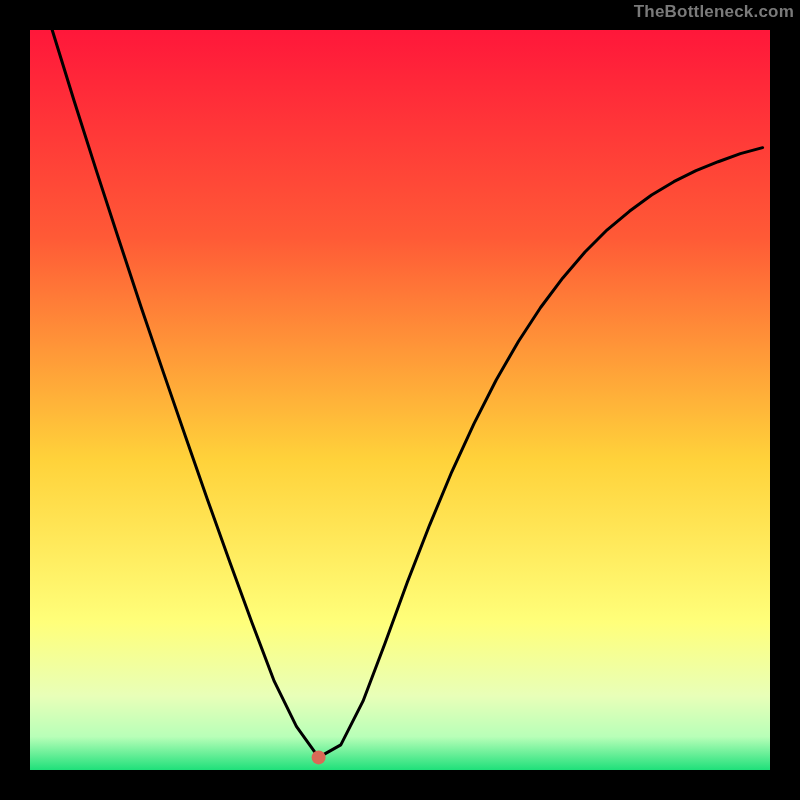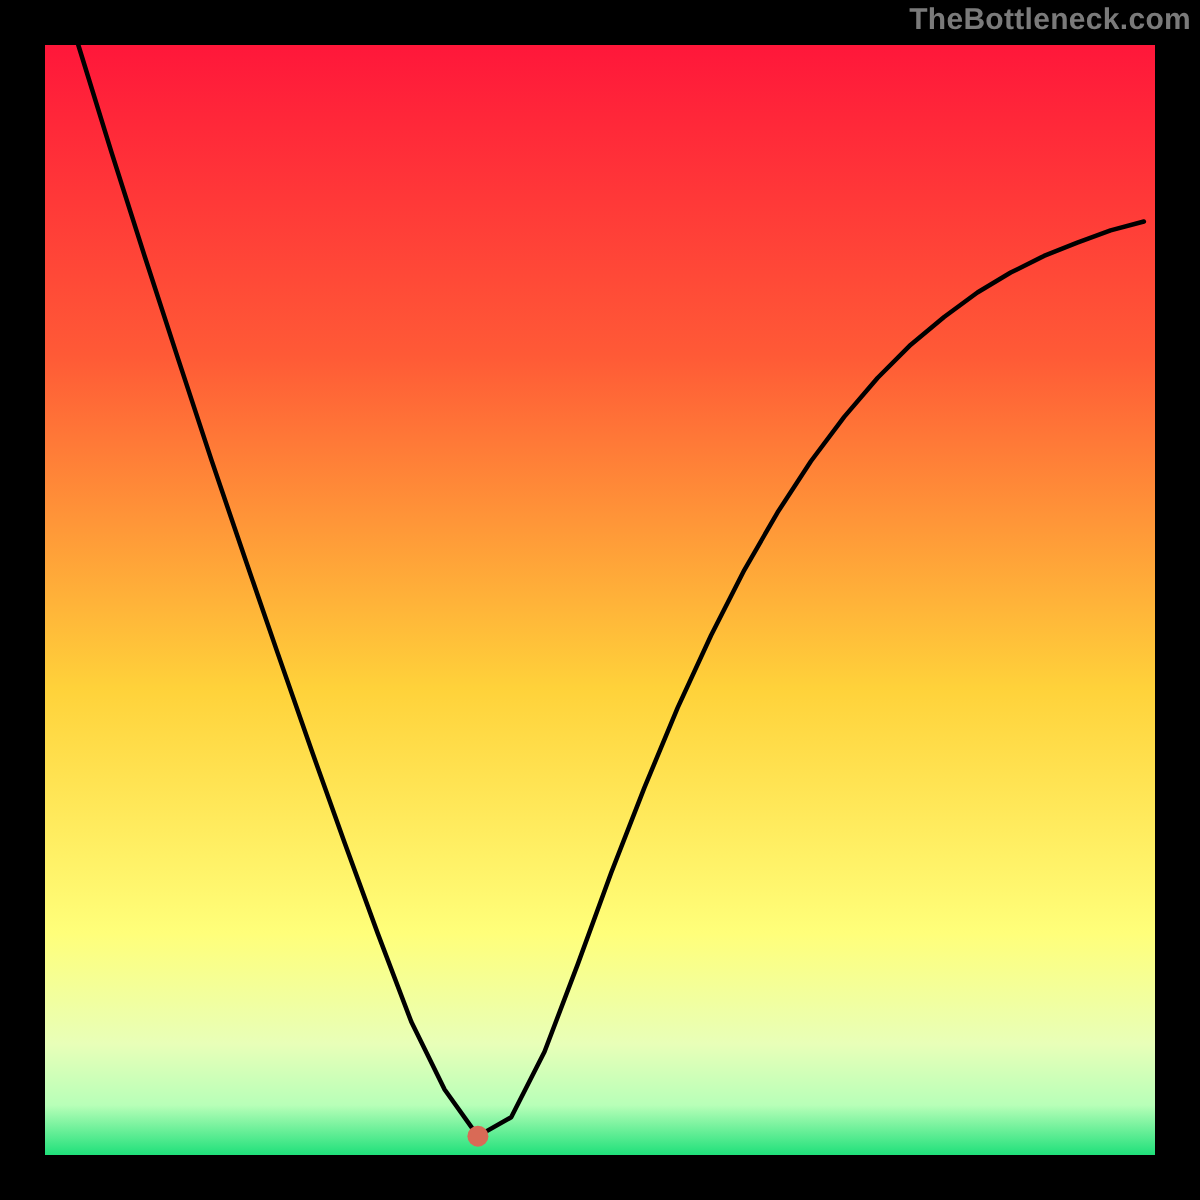--- a/index.html
+++ b/index.html
@@ -19,21 +19,21 @@
   svg {
     position: absolute;
     left: 0;
     top: 0;
   }
   .watermark {
     position: absolute;
     top: 2px;
     right: 6px;
     font-family: Arial, Helvetica, sans-serif;
-    font-size: 20px;
+    font-size: 17px;
     font-weight: bold;
     color: #7a7a7a;
     letter-spacing: 0.2px;
   }
 </style>
 </head>
 <body>
 
 <div class="stage">
   <svg id="chart-svg" width="800" height="800" viewBox="0 0 800 800">

